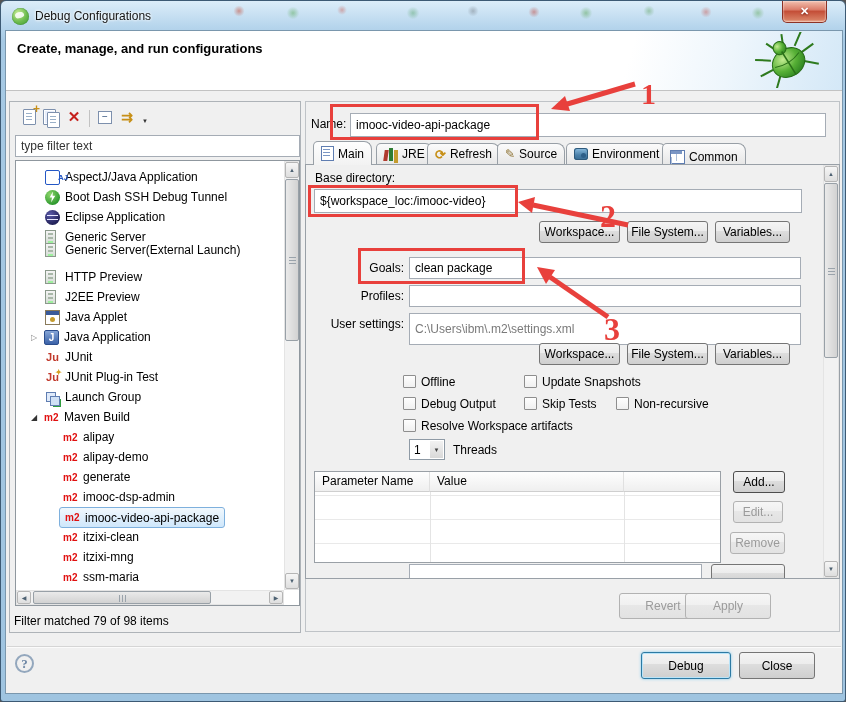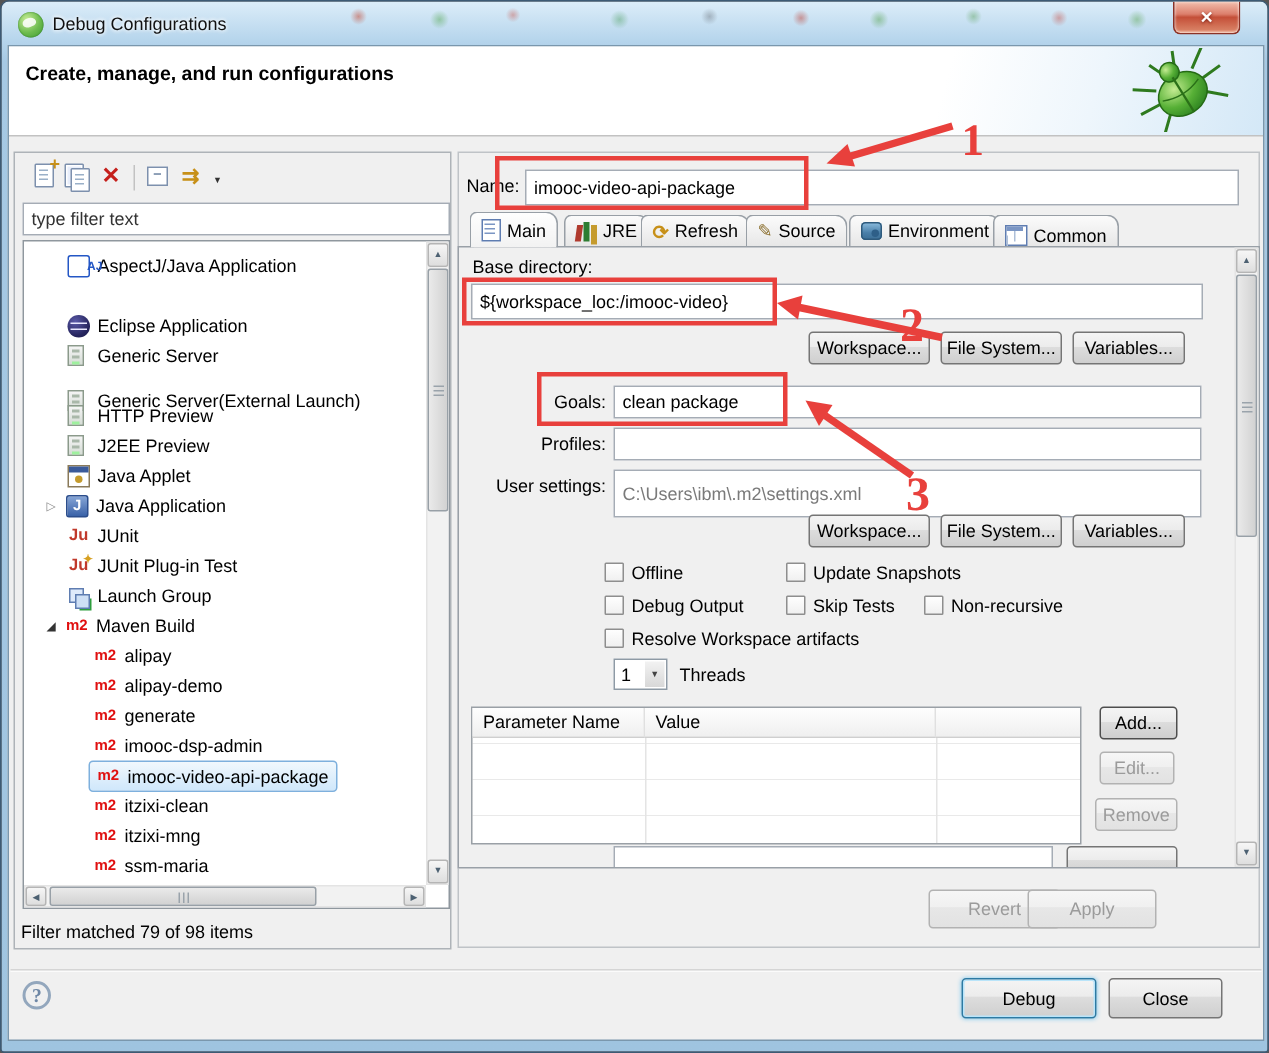--- a/index.html
+++ b/index.html
@@ -171,29 +171,33 @@
     </div>
 
     <input class="inp" style="left: 5px; top: 33px; width: 285px; height: 22px; color: rgb(51, 51, 51);" value="type filter text">
 
     <div class="abs" style="left:5px;top:58px;width:285px;height:446px;background:#fff;border:1px solid #8f979e;box-sizing:border-box;overflow:hidden;">
 
       <div class="trow" style="left:29px;top:6px;">
         <span class="ti ti-aj">AJ</span>
         <span>AspectJ/Java Application</span>
         </div>
+      <div class="trow" style="left:29px;top:26px;">
+        <span class="ti ti-boot"></span>
+        <span>Boot Dash SSH Debug Tunnel</span>
+        </div>
       <div class="trow" style="left:29px;top:46px;">
         <span class="ti ti-ecl"></span>
         <span>Eclipse Application</span>
         </div>
       <div class="trow" style="left:29px;top:66px;">
         <span class="ti ti-srv"></span>
         <span>Generic Server</span>
         </div>
-      <div class="trow" style="left:29px;top:96px;">
+      <div class="trow" style="left:29px;top:79px;">
         <span class="ti ti-srv"></span>
         <span>Generic Server(External Launch)</span>
         </div>
       <div class="trow" style="left:29px;top:106px;">
         <span class="ti ti-srv"></span>
         <span>HTTP Preview</span>
         </div>
       <div class="trow" style="left:29px;top:126px;">
         <span class="ti ti-srv"></span>
         <span>J2EE Preview</span>

